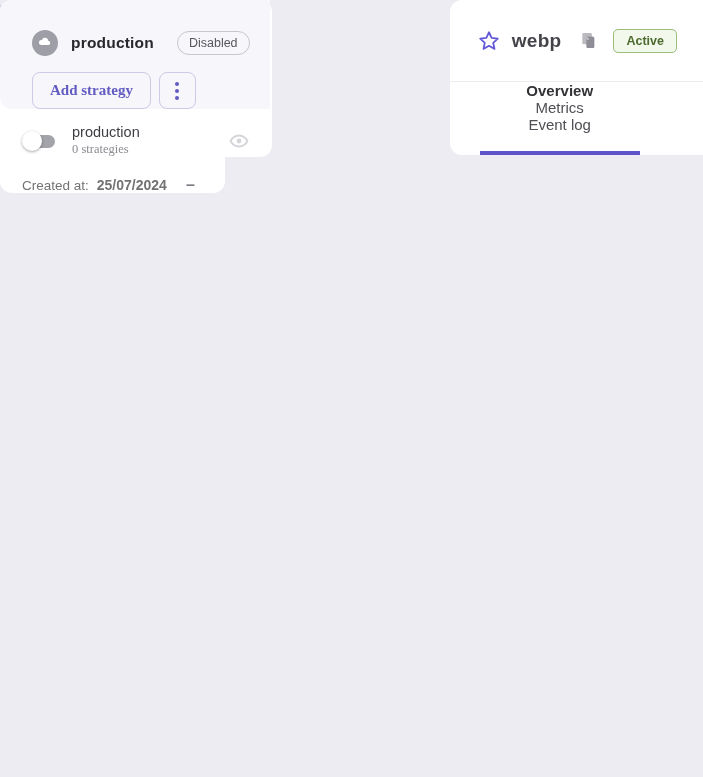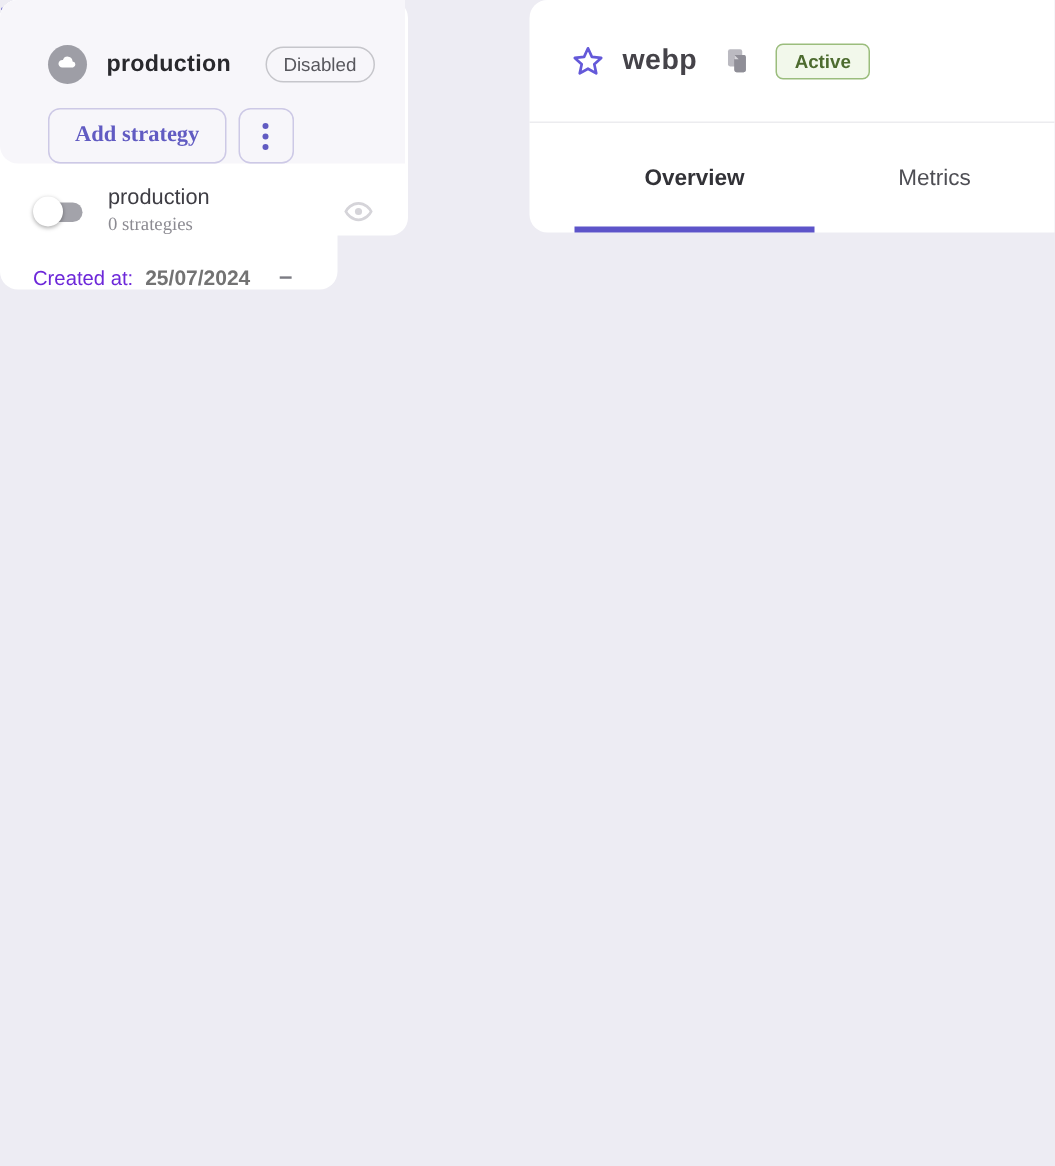--- a/index.html
+++ b/index.html
@@ -32,21 +32,21 @@
   }
   .star-btn { width:26px; height:26px; display:flex; align-items:center; justify-content:center; cursor:pointer; }
   .page-title { font-size:19px; color:#454349; margin-left:10px; letter-spacing:0.3px; }
   .copy-btn { margin-left:16px; width:22px; height:22px; display:flex; align-items:center; justify-content:center; cursor:pointer; }
   .status-badge {
     margin-left:14px;
     background:#f2f8eb; border:1px solid #9bbd7d; color:#4d6b2f;
     font-size:12.5px; font-weight:bold;
     padding:4px 12px; border-radius:5px;
   }
-  .tabs-row { height:73px; position:relative; display:flex; padding-left:30px; }
+  .tabs-row { height:73px; position:relative; display:flex; padding-left:30px;flex-direction:column; }
   .tab {
     width:160px; display:flex; align-items:center; justify-content:center;
     font-size:15px; color:#4e4e54; cursor:pointer;
   }
   .tab.active { color:#323237; font-weight:bold; }
   .tab-indicator {
     position:absolute; left:30px; bottom:0; width:160px; height:4px;
     background:#5d54c9;
   }
 
@@ -58,21 +58,21 @@
   .type-row { display:flex; align-items:center; gap:18px; padding:26px 22px 0; }
   .type-icon {
     width:40px; height:40px; border-radius:10px; background:#6c63d2;
     display:flex; align-items:center; justify-content:center; flex:none;
   }
   .type-label { font-size:18px; color:#303034; letter-spacing:0.2px; }
   .meta-row {
     display:flex; align-items:center; justify-content:space-between;
     padding:0 30px 0 22px; margin-top:28px; font-size:13.5px;
   }
-  .meta-label { color:#6d28d9; }
+  .meta-label { color:#737373; }
   .meta-value { color:#3c3b42; }
   .desc-row {
     display:flex; align-items:center; justify-content:space-between;
     padding:0 30px 0 22px; margin-top:20px;
   }
   .desc-text { font-size:14px; color:#4a494f; }
   .edit-btn { width:22px; height:22px; display:flex; align-items:center; justify-content:center; cursor:pointer; }
   .created-row {
     display:flex; align-items:center;
     padding:0 30px 0 22px; margin-top:26px; font-size:13.5px;
@@ -176,20 +176,21 @@
         <path d="M8 6 h6.5 a1.5 1.5 0 0 1 1.5 1.5 V16.5 a1.5 1.5 0 0 1 -1.5 1.5 H9.5 A1.5 1.5 0 0 1 8 16.5 Z M8 6 l3 0 0 3 -3 0 Z" fill="#8f8e97"></path>
         <path d="M9.5 6 H14.5 A1.5 1.5 0 0 1 16 7.5 V16.5 A1.5 1.5 0 0 1 14.5 18 H9.5 A1.5 1.5 0 0 1 8 16.5 V7.5 Z" fill="#8f8e97"></path>
         <path d="M8 6 L11 9 L8 9 Z" fill="#d6d5da"></path>
       </svg>
     </span>
     <span class="status-badge">Active</span>
   </div>
   <div class="tabs-row">
     <div class="tab active">Overview</div>
     <div class="tab">Metrics</div>
+    <div class="tab">Event log</div>
     <div class="tab-indicator"></div>
   </div>
 </header>
 
 <section class="card card-details">
   <div class="type-row">
     <span class="type-icon">
       <svg width="24" height="24" viewBox="0 0 24 24">
         <path d="M17.8 8.2 A7 7 0 0 0 6.4 9.6" fill="none" stroke="#fff" stroke-width="2.4" stroke-linecap="round"></path>
         <path d="M6.2 15.8 A7 7 0 0 0 17.6 14.4" fill="none" stroke="#fff" stroke-width="2.4" stroke-linecap="round"></path>

